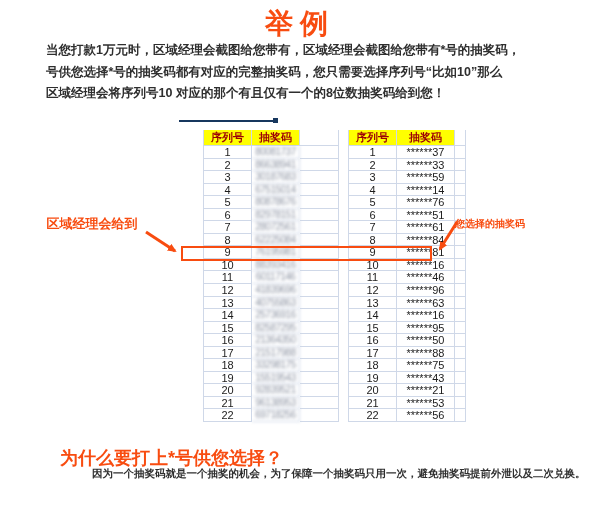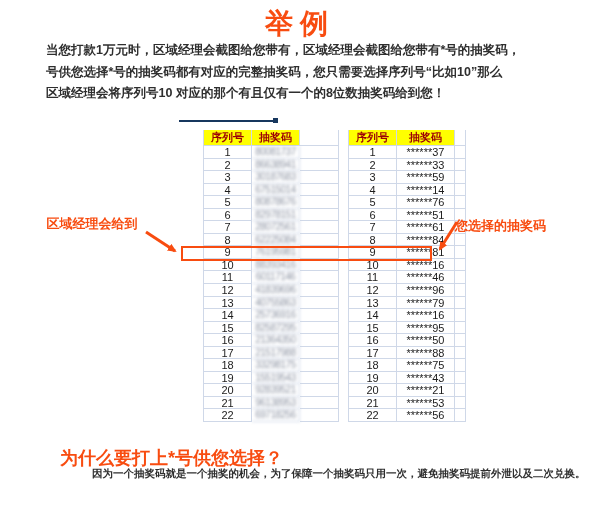--- a/index.html
+++ b/index.html
@@ -33,21 +33,21 @@
   .sel-line{position:absolute;left:179px;top:119.5px;width:97px;height:2.5px;background:var(--selection-blue);z-index:2;}
   .sel-handle{position:absolute;left:273px;top:118px;width:5px;height:5px;background:var(--selection-blue);z-index:2;}
   
   .hl-box{
     position:absolute;left:181px;top:246px;width:251px;height:14.5px;box-sizing:border-box;
     border:2px solid var(--accent);z-index:5;background:transparent;
   }
   .arrows{position:absolute;left:0;top:0;width:600px;height:519px;z-index:6;pointer-events:none;}
   .ann{position:absolute;color:var(--accent);font-weight:bold;z-index:6;}
   .ann-left{left:33px;top:216px;width:118px;text-align:center;font-size:13px;line-height:16.5px;}
-  .ann-right{left:455px;top:217px;font-size:13px;}
+  .ann-right{left:455px;top:217px;font-size:10px;}
   .footer-heading{position:absolute;left:60px;top:446px;font-size:18px;font-weight:bold;color:var(--accent);}
   .footer-body{position:absolute;left:60px;top:467px;width:500px;font-size:10.5px;font-weight:bold;color:var(--body-text);padding-left:32px;}
 </style>
 </head>
 <body>
 
 <div class="page">
 
   <div class="title">举例</div>
 
@@ -242,21 +242,21 @@
           <div class="cell code">******46</div>
           <div class="cell filler"></div>
         </div>
         <div class="trow">
           <div class="cell serial">12</div>
           <div class="cell code">******96</div>
           <div class="cell filler"></div>
         </div>
         <div class="trow">
           <div class="cell serial">13</div>
-          <div class="cell code">******79</div>
+          <div class="cell code">******63</div>
           <div class="cell filler"></div>
         </div>
         <div class="trow">
           <div class="cell serial">14</div>
           <div class="cell code">******16</div>
           <div class="cell filler"></div>
         </div>
         <div class="trow">
           <div class="cell serial">15</div>
           <div class="cell code">******95</div>

